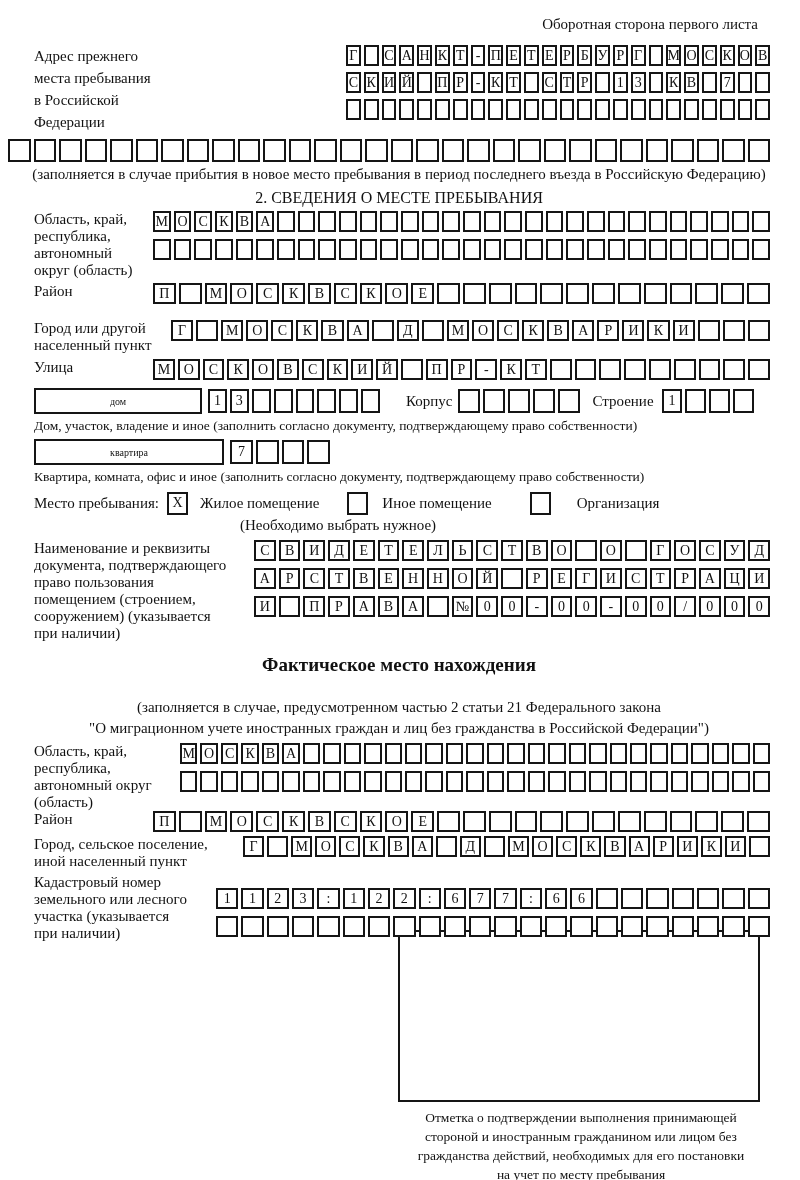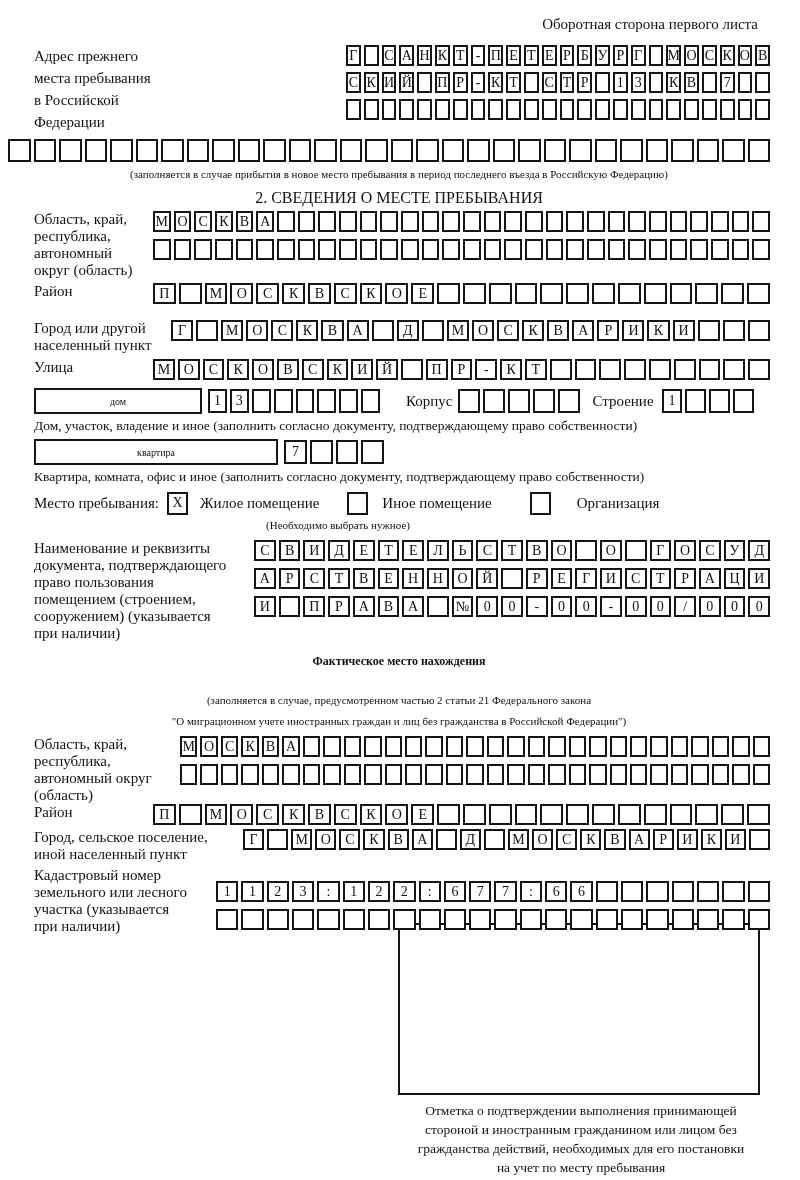--- a/index.html
+++ b/index.html
@@ -13,24 +13,24 @@
   .lbl{font-size:15px;line-height:17px}
   .lbl div{white-space:nowrap}
   .inl-lbl{font-size:15px;line-height:24px;white-space:nowrap}
   .cellrow{display:flex;gap:3px;flex:1 1 auto;min-width:0}
   .cellrow.fixed{flex:0 0 auto}
   .cell{flex:1 1 0;min-width:0;height:21px;border:2px solid #151515;background:#fff;
         display:flex;align-items:center;justify-content:center;
         font-size:14px;line-height:1;overflow:hidden}
   .gap6>*{margin-bottom:6px}.gap6>*:last-child{margin-bottom:0}
   .gap7>*{margin-bottom:7px}.gap7>*:last-child{margin-bottom:0}
-  .note{font-size:11px;text-align:center;line-height:17px}
+  .note{font-size:15px;text-align:center;line-height:17px}
   .note-left{font-size:13.5px;text-align:left;margin-left:6px;line-height:17px}
   .h2{font-size:16px;font-weight:normal;text-align:center}
-  .h3{font-size:12px;font-weight:bold;text-align:center}
+  .h3{font-size:19px;font-weight:bold;text-align:center}
   .widebox{height:26px;border:2px solid #151515;display:flex;align-items:center;justify-content:center;
            font-size:10px;flex:0 0 auto}
   .chk{width:21px;height:23px;border:2px solid #151515;display:flex;align-items:center;justify-content:center;
        font-size:14px;flex:0 0 auto}
   .stamp-box{width:362px;height:172px;border:2px solid #151515;margin-left:370px}
   .stamp-caption{width:410px;margin-left:348px;text-align:center;font-size:13.5px;line-height:19px}
   
   .w318{flex:0 0 318px}.w125{flex:0 0 125px}.w152{flex:0 0 152px}
   .w215{flex:0 0 215px}.w226{flex:0 0 226px}.w188{flex:0 0 188px}
   .fullrow{margin-left:-20px;margin-top:6px}
@@ -361,21 +361,21 @@
     <div class="cellrow fixed" style="width:92px">
         <span class="cell">1</span>
         <span class="cell"></span>
         <span class="cell"></span>
         <span class="cell"></span>
       </div>
   </div>
   <div class="note-left" style="margin-top:3px">Дом, участок, владение и иное (заполнить согласно документу, подтверждающему право собственности)</div>
 
   <div class="flexrow tall" style="margin-top:5px;margin-left:6px;align-items:center">
-    <div class="widebox" style="width:244px">квартира</div>
+    <div class="widebox" style="width:190px">квартира</div>
     <div class="cellrow fixed" style="width:100px;margin-left:6px">
         <span class="cell">7</span>
         <span class="cell"></span>
         <span class="cell"></span>
         <span class="cell"></span>
       </div>
   </div>
   <div class="note-left" style="margin-top:3px">Квартира, комната, офис и иное (заполнить согласно документу, подтверждающему право собственности)</div>
 
   <div class="flexrow" style="margin-top:6px;margin-left:6px;align-items:center">

